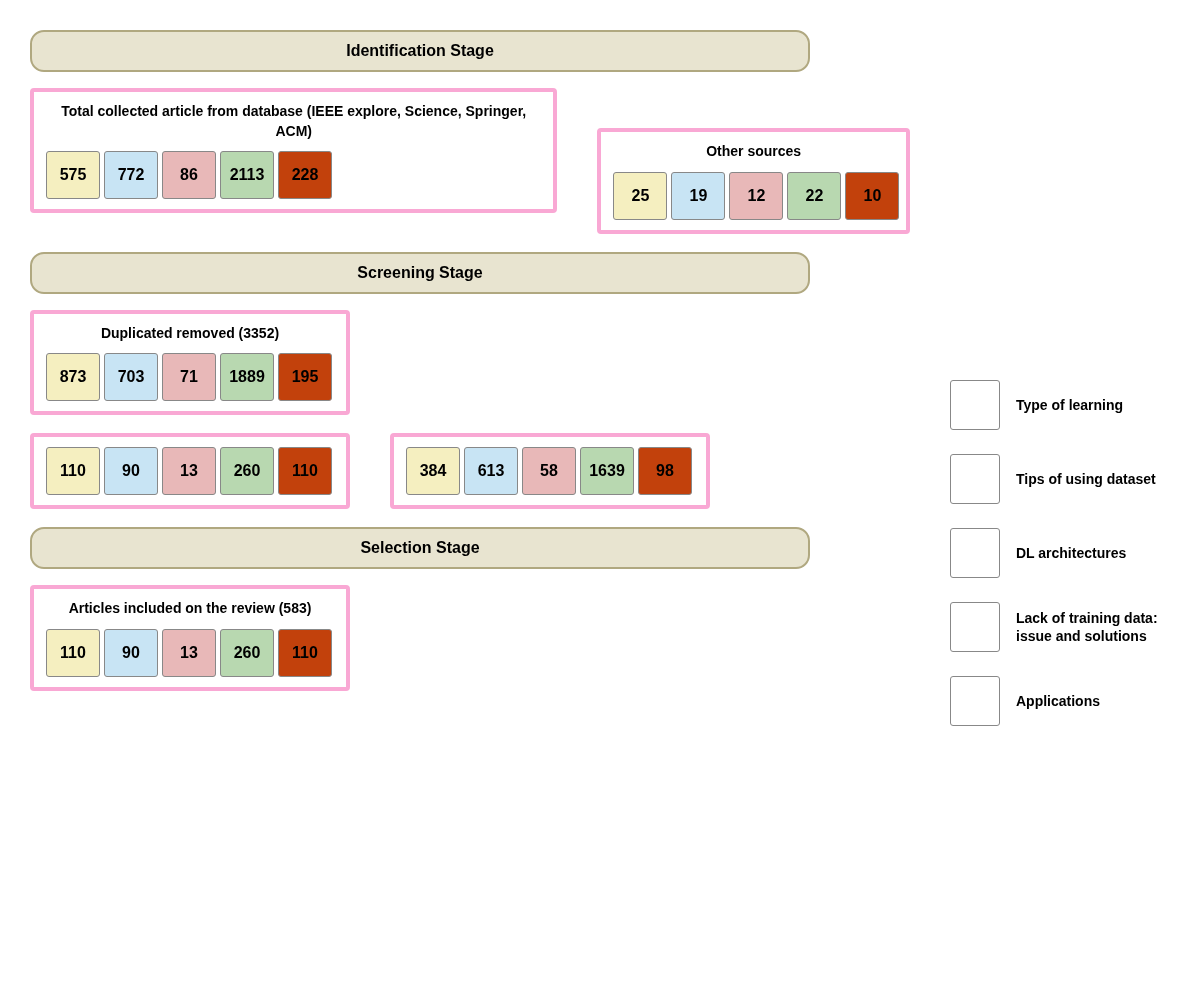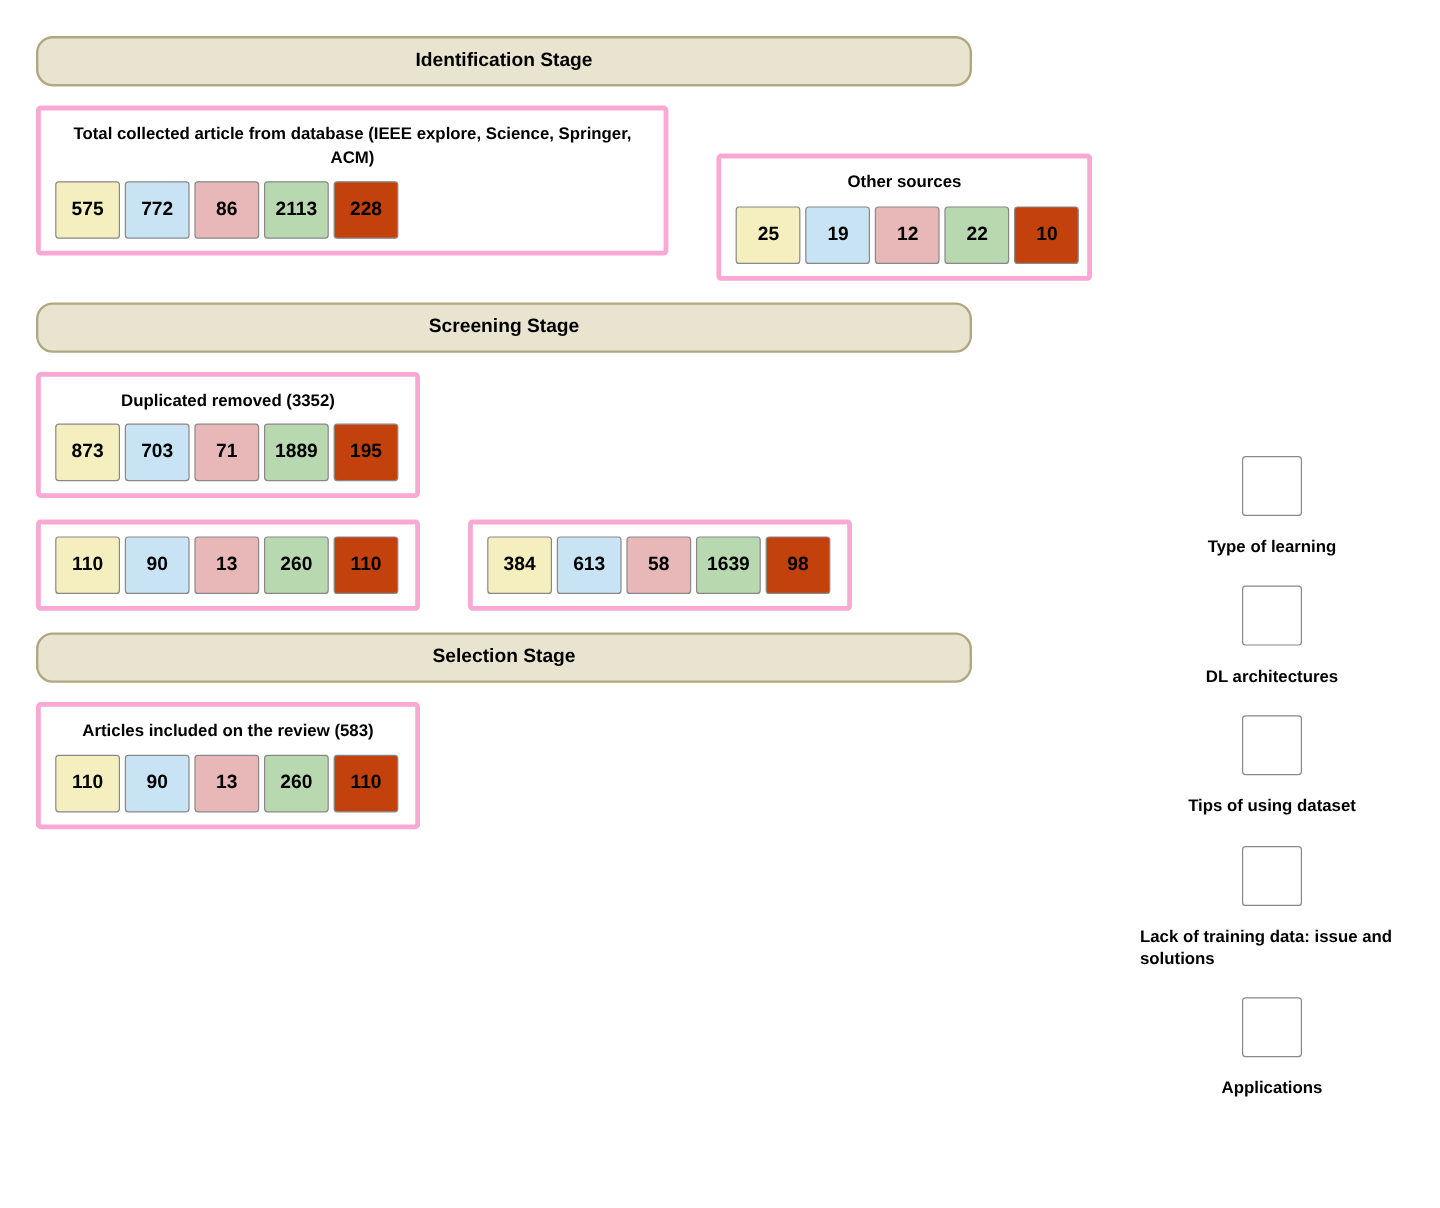--- a/index.html
+++ b/index.html
@@ -90,21 +90,21 @@
       width: 260px;
       padding-left: 40px;
       padding-top: 360px;
       display: flex;
       flex-direction: column;
       gap: 24px;
     }
 
     .legend-item {
       display: flex;
-      flex-direction: column;
+      flex-direction: row;
       align-items: center;
       gap: 16px;
     }
 
     .legend-box {
       width: 50px;
       height: 50px;
       border: 1.5px solid #888;
       border-radius: 3px;
       flex-shrink: 0;
@@ -205,28 +205,28 @@
     </div>
 
   </div>
 
   <div class="legend-area">
     <div class="legend-item">
       <div class="legend-box yellow"></div>
       <span class="legend-label">Type of learning</span>
     </div>
     <div class="legend-item">
+      <div class="legend-box pink"></div>
+      <span class="legend-label">Tips of using dataset</span>
+    </div>
+    <div class="legend-item">
       <div class="legend-box blue"></div>
       <span class="legend-label">DL architectures</span>
     </div>
     <div class="legend-item">
-      <div class="legend-box pink"></div>
-      <span class="legend-label">Tips of using dataset</span>
-    </div>
-    <div class="legend-item">
       <div class="legend-box green"></div>
       <span class="legend-label">Lack of training data: issue and solutions</span>
     </div>
     <div class="legend-item">
       <div class="legend-box purple"></div>
       <span class="legend-label">Applications</span>
     </div>
   </div>
 
 </div>

